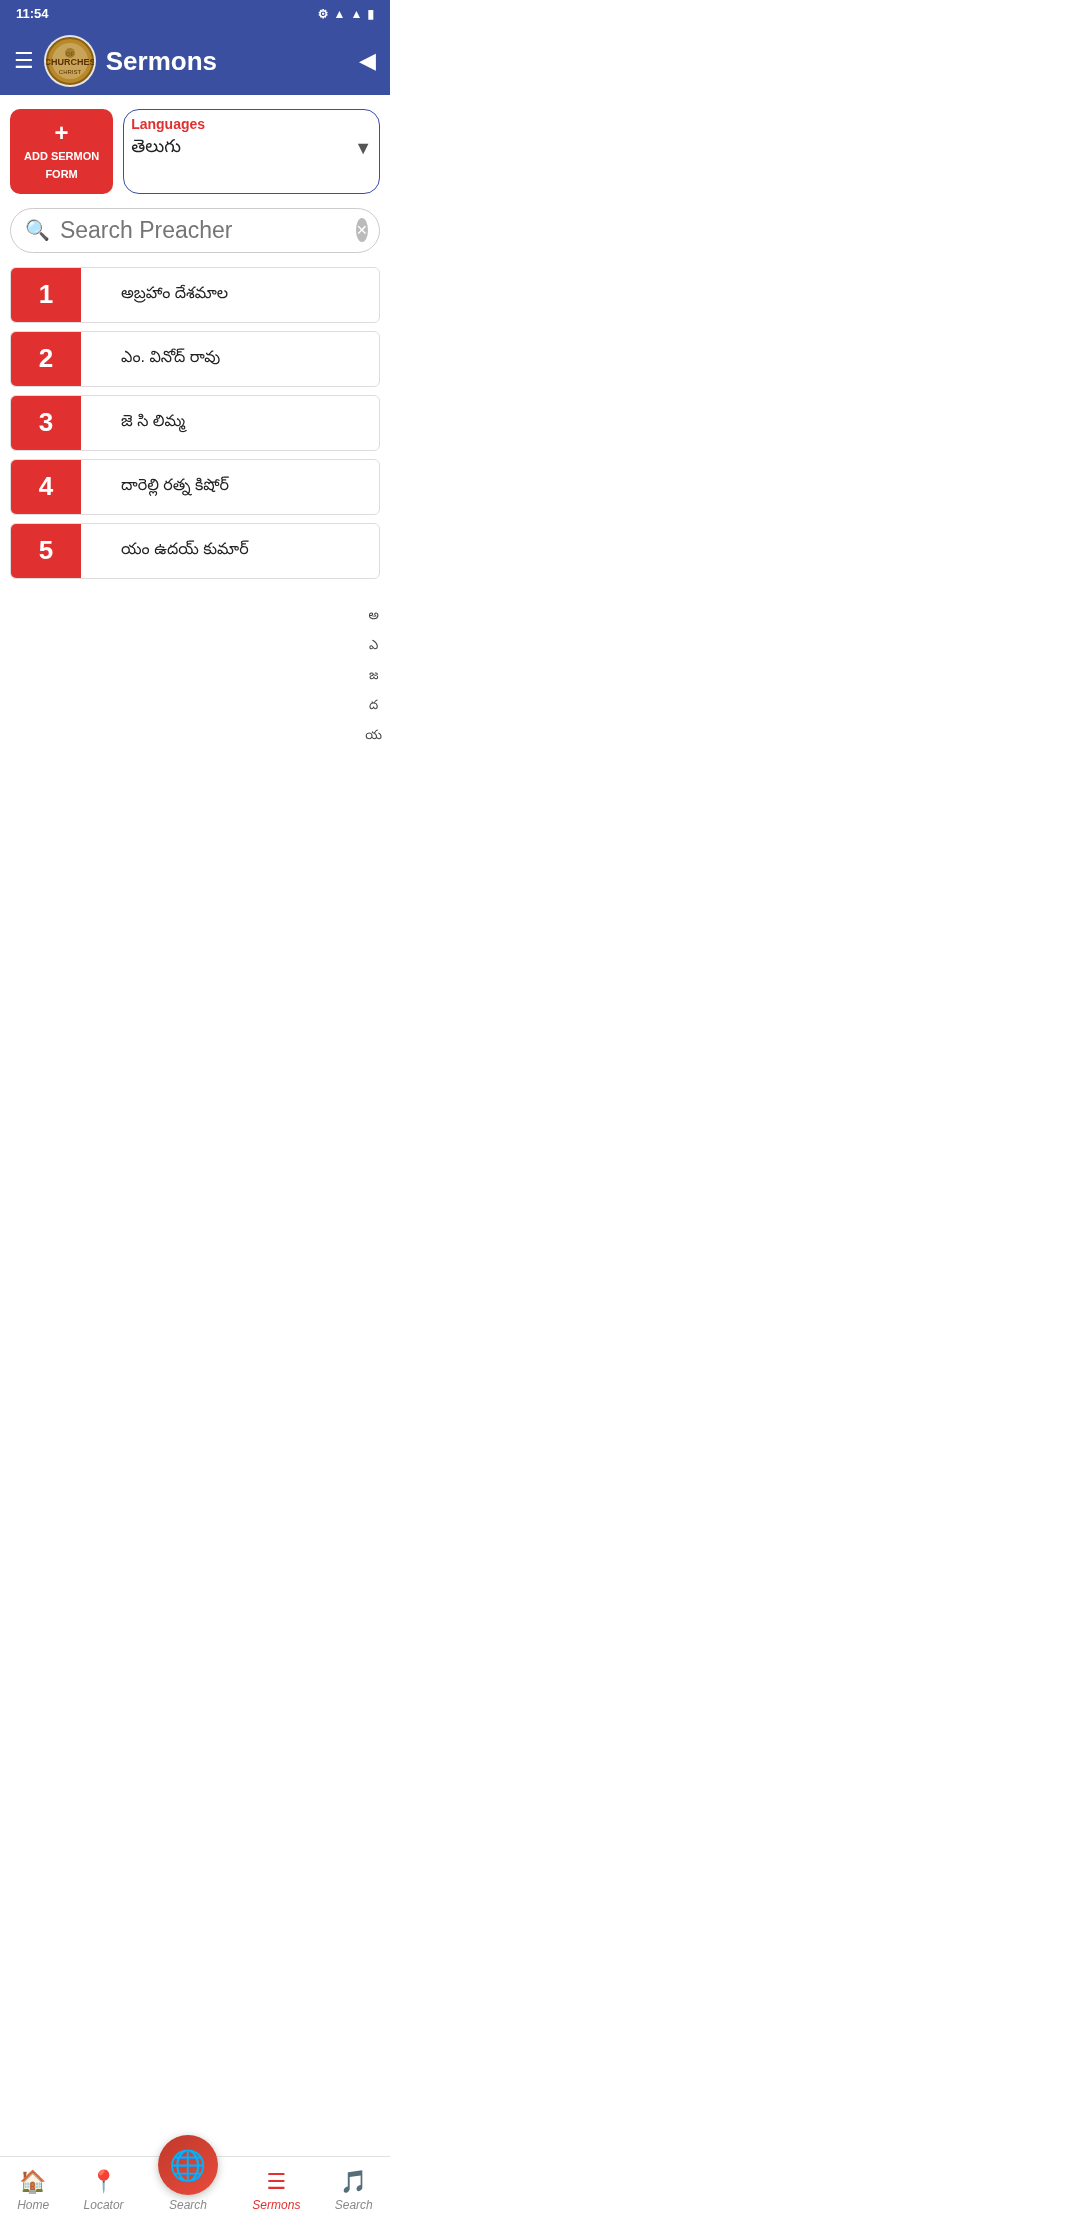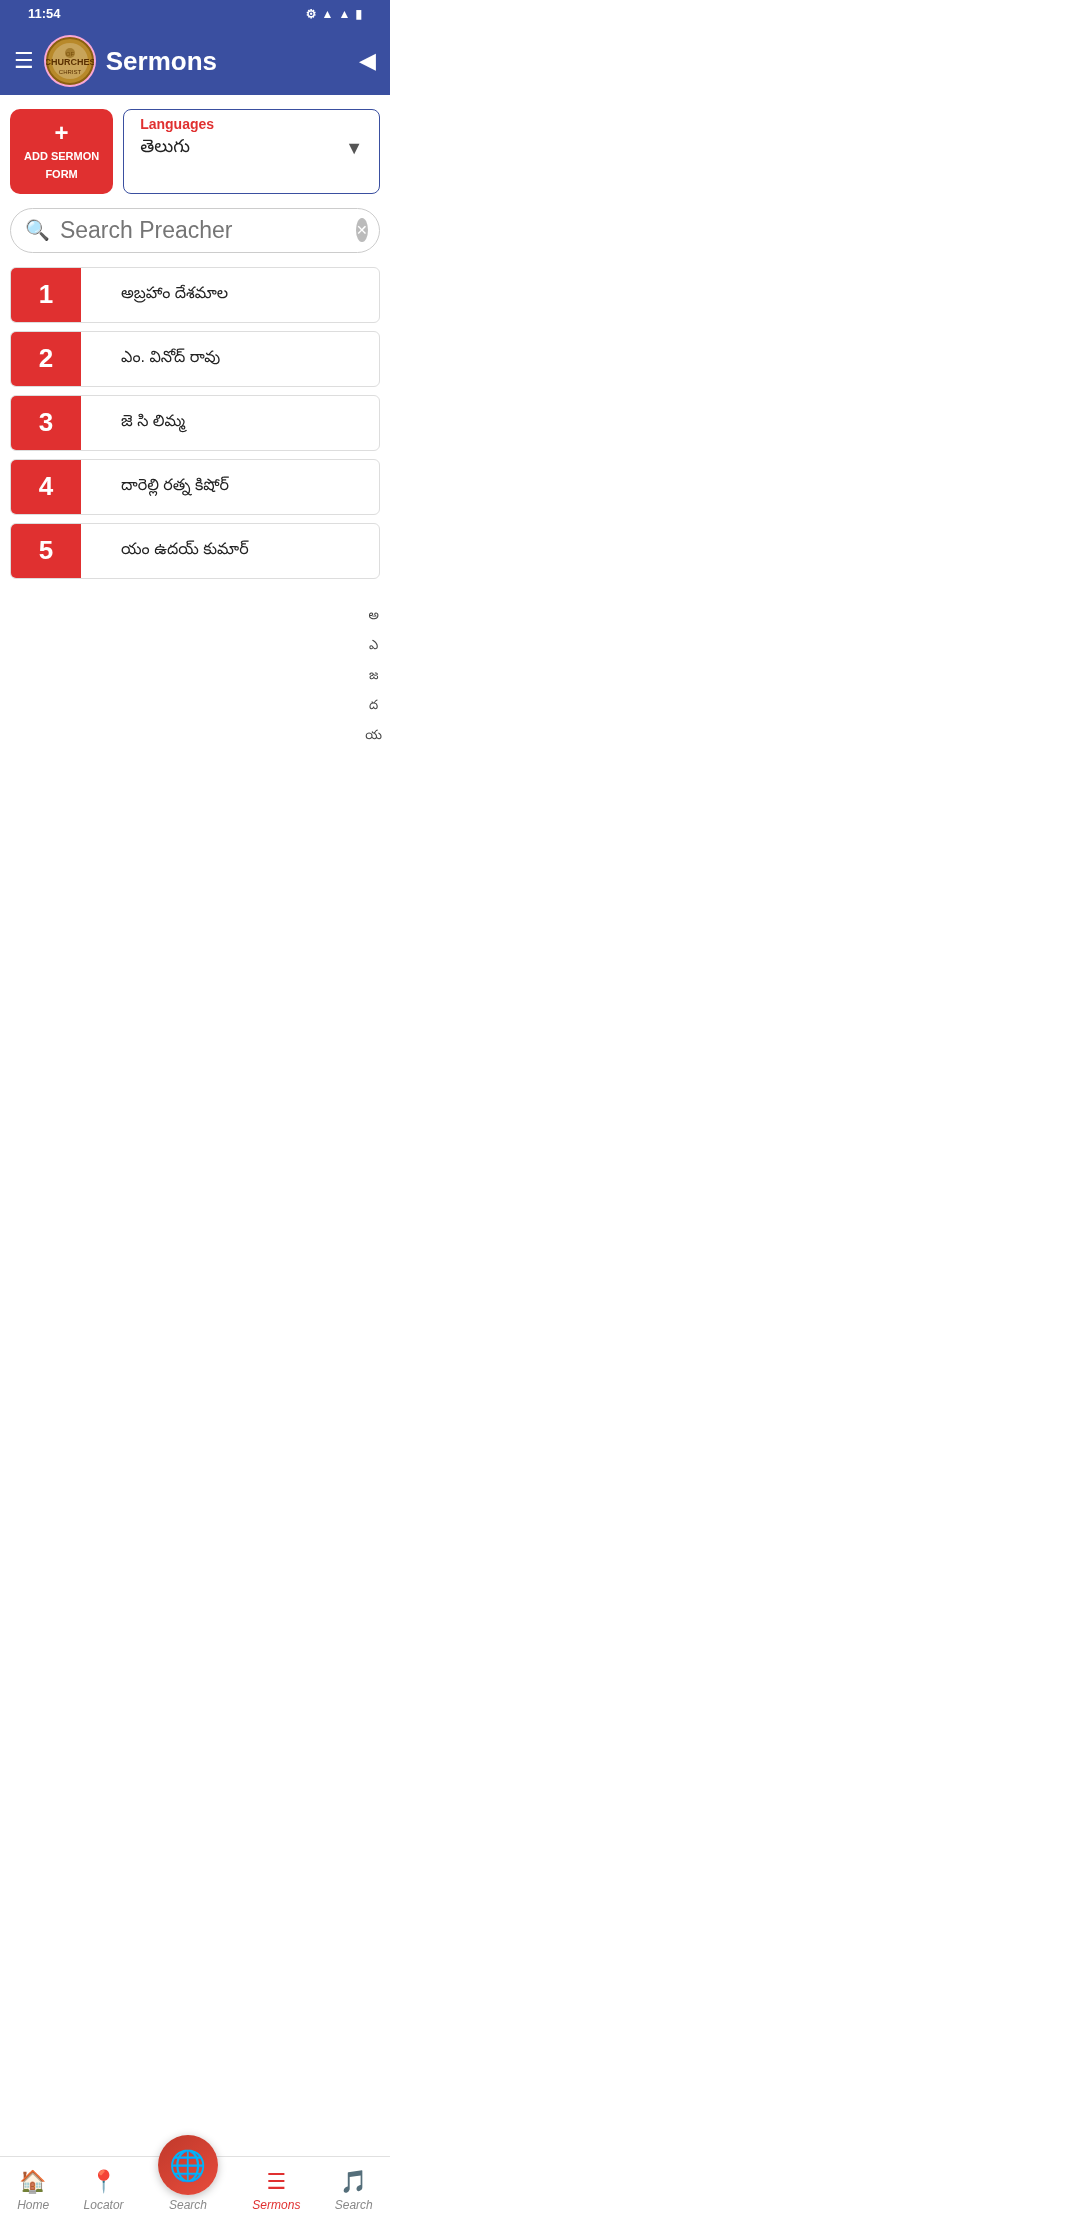--- a/index.html
+++ b/index.html
@@ -13,21 +13,21 @@
       overflow-x: hidden;
     }
 
     
     .status-bar {
       background: #3a4fa0;
       color: #fff;
       display: flex;
       justify-content: space-between;
       align-items: center;
-      padding: 6px 28px;
+      padding: 6px 16px;
       font-size: 13px;
       font-weight: 600;
     }
     .status-bar .status-icons {
       display: flex;
       gap: 5px;
       align-items: center;
       font-size: 12px;
     }
 
@@ -41,21 +41,21 @@
     }
     .header .menu-icon {
       color: #fff;
       font-size: 22px;
       cursor: pointer;
     }
     .header .logo {
       width: 52px;
       height: 52px;
       border-radius: 50%;
-      background: #f9a8d4;
+      background: #e5e5e5;
       display: flex;
       align-items: center;
       justify-content: center;
       overflow: hidden;
       flex-shrink: 0;
       text-decoration: underline;
     }
     .header .logo svg {
       width: 48px;
       height: 48px;
@@ -99,22 +99,22 @@
       gap: 4px;
     }
     .add-sermon-btn .plus {
       font-size: 24px;
       line-height: 1;
     }
 
     .language-dropdown-wrap {
       flex: 1;
       border: 1.5px solid #3a4fa0;
-      border-radius: 8px;
-      padding: 6px 16px;
+      border-radius: 16px;
+      padding: 6px 7px;
       position: relative;
     }
     .language-label {
       color: #e03030;
       font-size: 14px;
       font-weight: bold;
       margin-bottom: 4px;
     }
     .language-select-row {
       display: flex;

